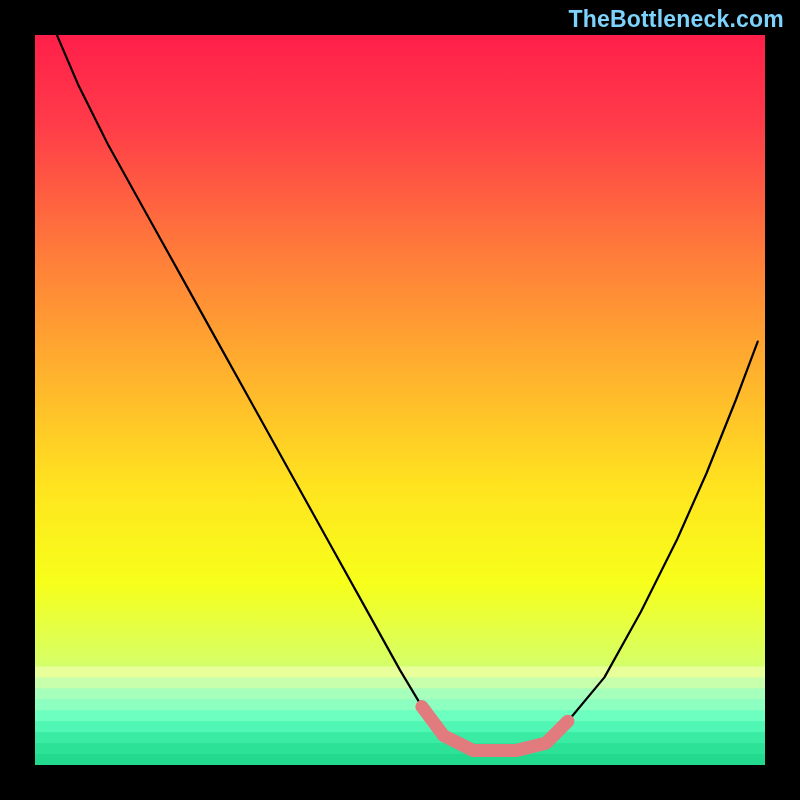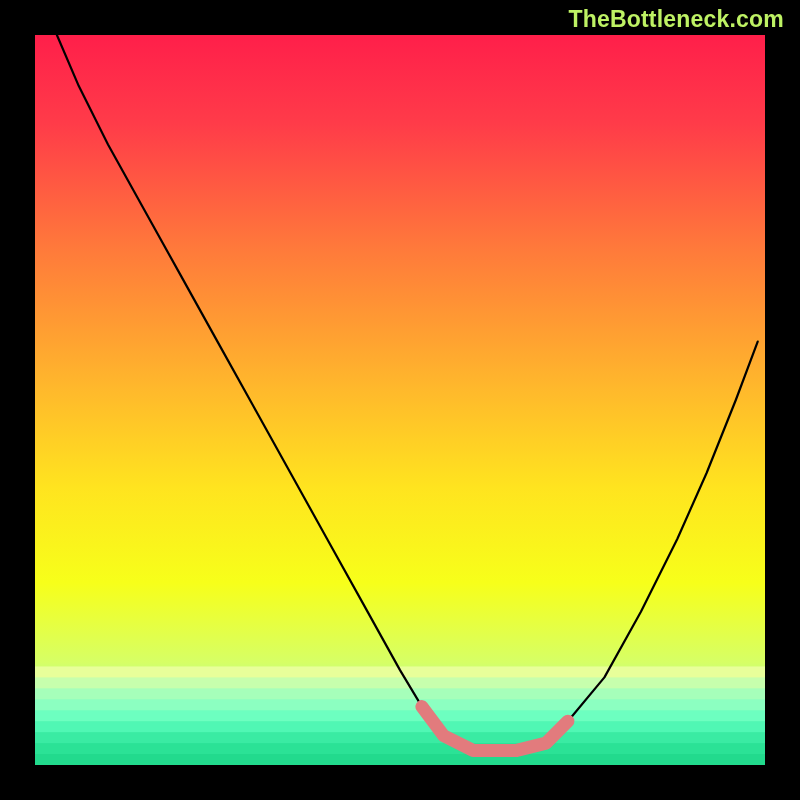--- a/index.html
+++ b/index.html
@@ -21,21 +21,21 @@
     left: 35px;
     top: 35px;
     width: 730px;
     height: 730px;
     overflow: hidden;
   }
   .watermark {
     position: absolute;
     top: 6px;
     right: 16px;
-    color: #bef264;
+    color: #7dd3fc;
     font-size: 23px;
     font-weight: 600;
     letter-spacing: 0.2px;
     text-align: center;
   }
   svg {
     display: block;
   }
 </style>
 </head>

